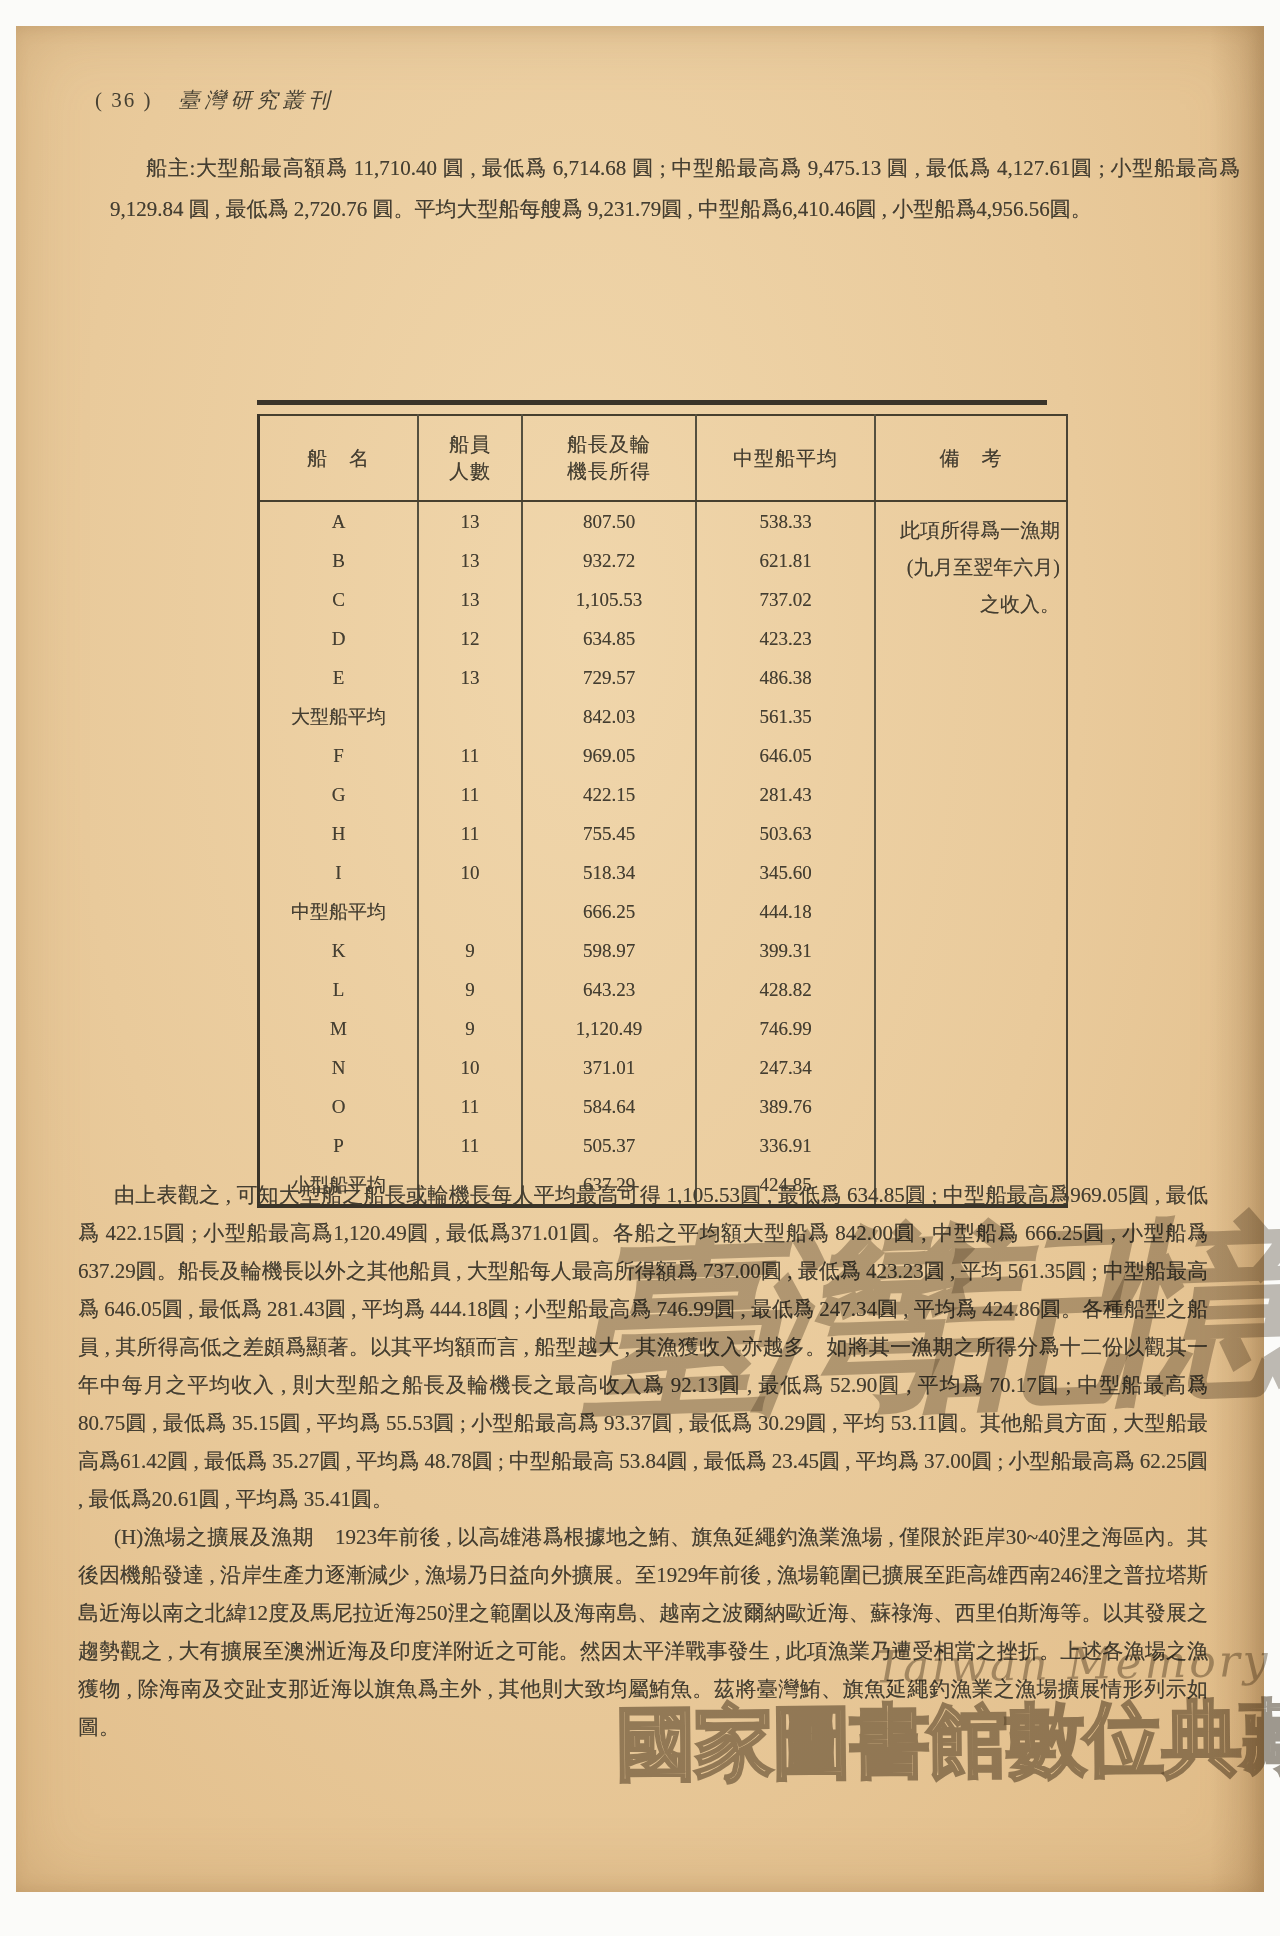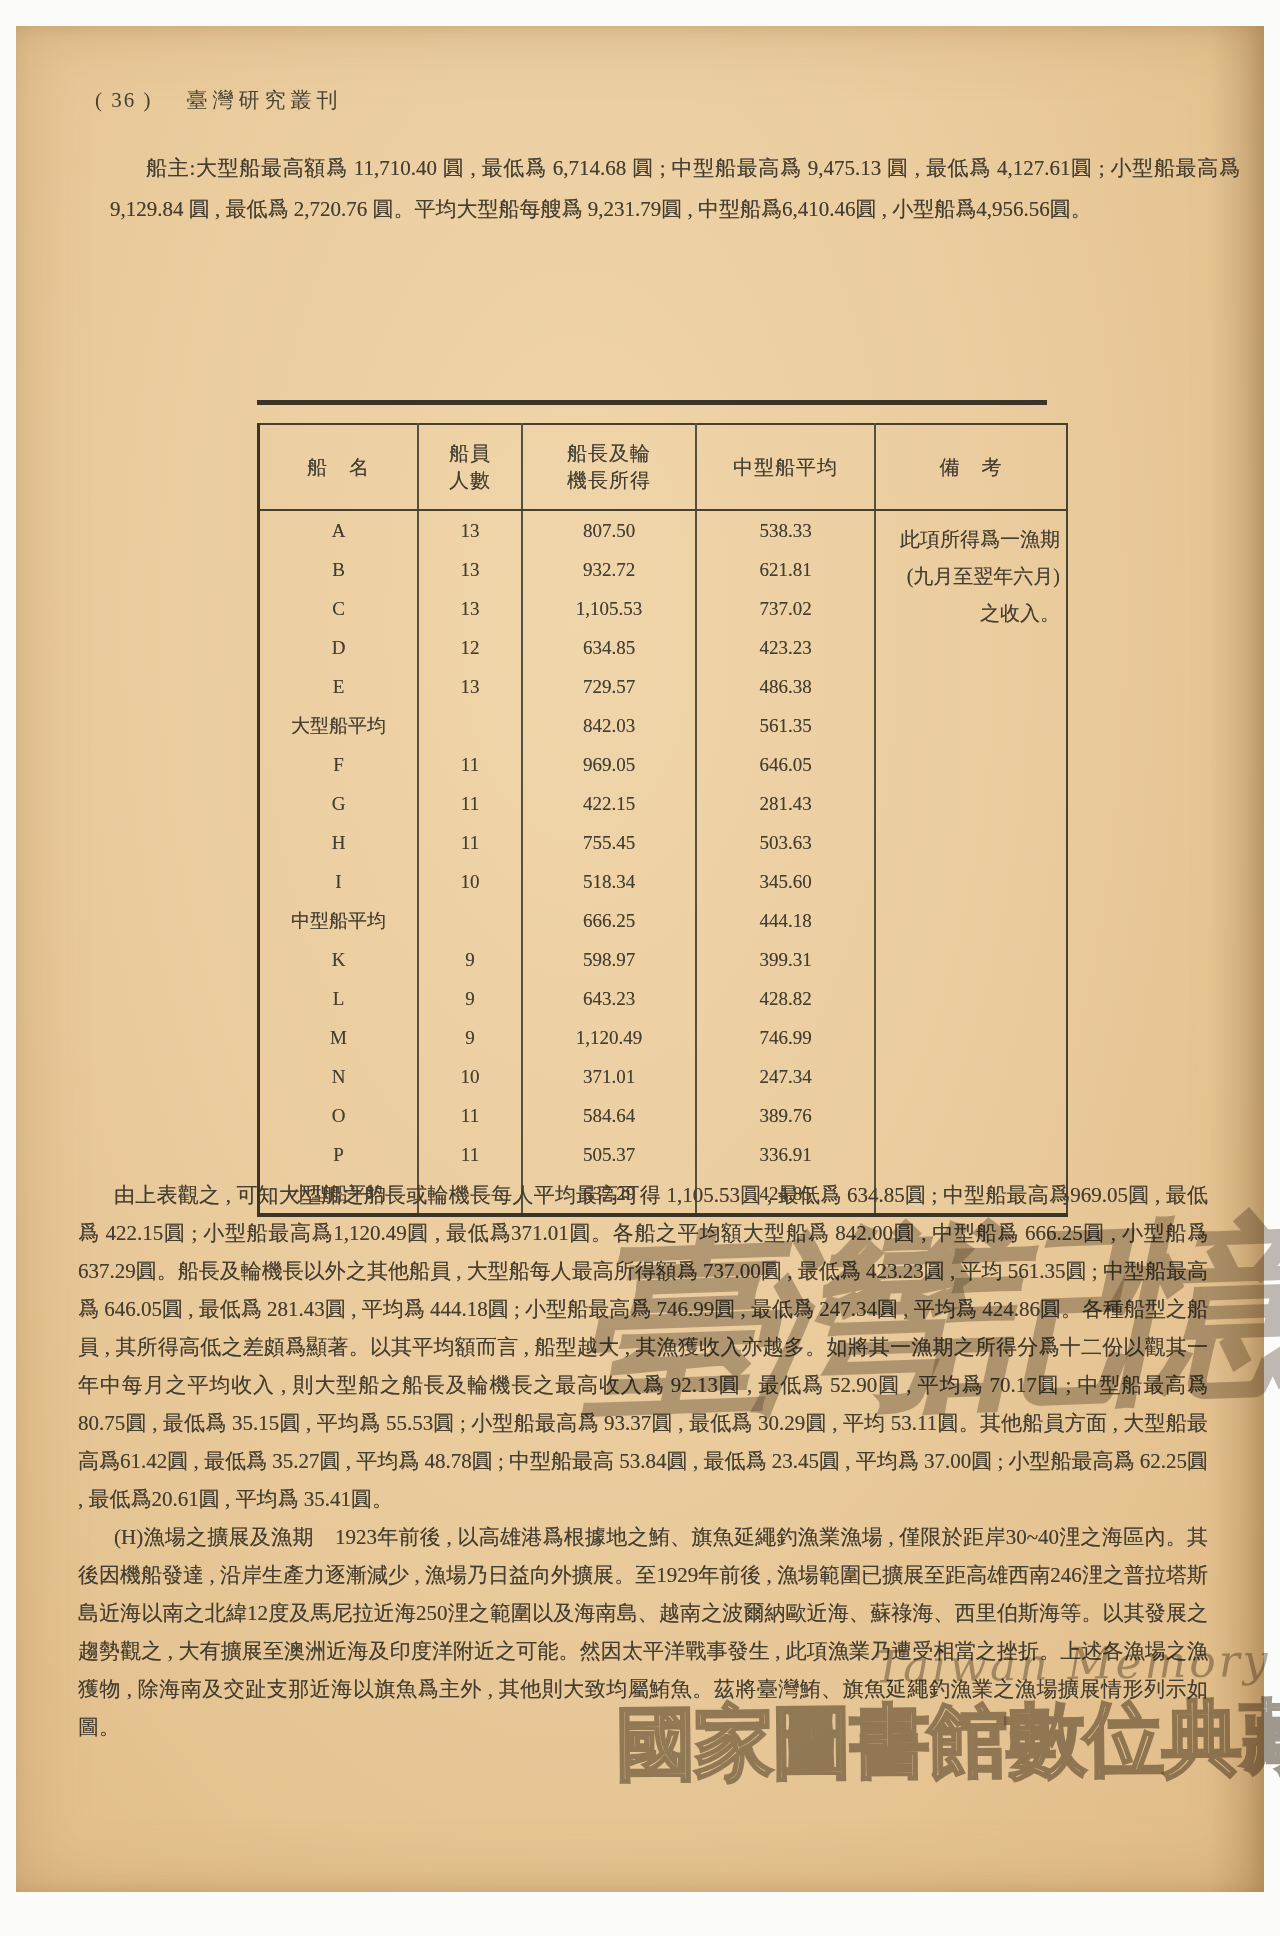--- a/index.html
+++ b/index.html
@@ -17,33 +17,33 @@
   }
   .paper::after{
     content:"";position:absolute;right:0;top:0;width:54px;height:100%;
     background:linear-gradient(to left, rgba(115,78,38,.20), rgba(115,78,38,0));
     pointer-events:none;
   }
   .page-header{
     position:absolute;left:79px;top:60px;font-size:21px;letter-spacing:2px;
     color:#474133;
   }
-  .page-header .series{margin-left:34px;letter-spacing:5px;}
+  .page-header .series{margin-left:26px;letter-spacing:5px;font-style:italic;}
   .textblock{
     position:absolute;left:62px;width:1130px;
     font-size:21px;color:#443e31;text-align:justify;
     text-shadow:0 0 .6px rgba(64,56,44,.55);
   }
   .tb1{top:122px;line-height:41px;margin-left:32px;}
   .tb2{top:1150px;line-height:38px;}
   .textblock p{margin:0;text-indent:36px;}
   
   .income-table-wrap{
     position:absolute;left:241px;top:374px;width:790px;
-    border-top:5px solid #3a3429;padding-top:18px;
+    border-top:5px solid #3a3429;padding-top:9px;
   }
   table.income-table{
     border-collapse:collapse;table-layout:fixed;width:790px;
     border-top:2px solid #47402f;
     border-left:3px solid #3a3429;
     border-right:2px solid #4a4335;
     border-bottom:4px solid #3a3429;
     color:#443e31;
   }
   .income-table th{

